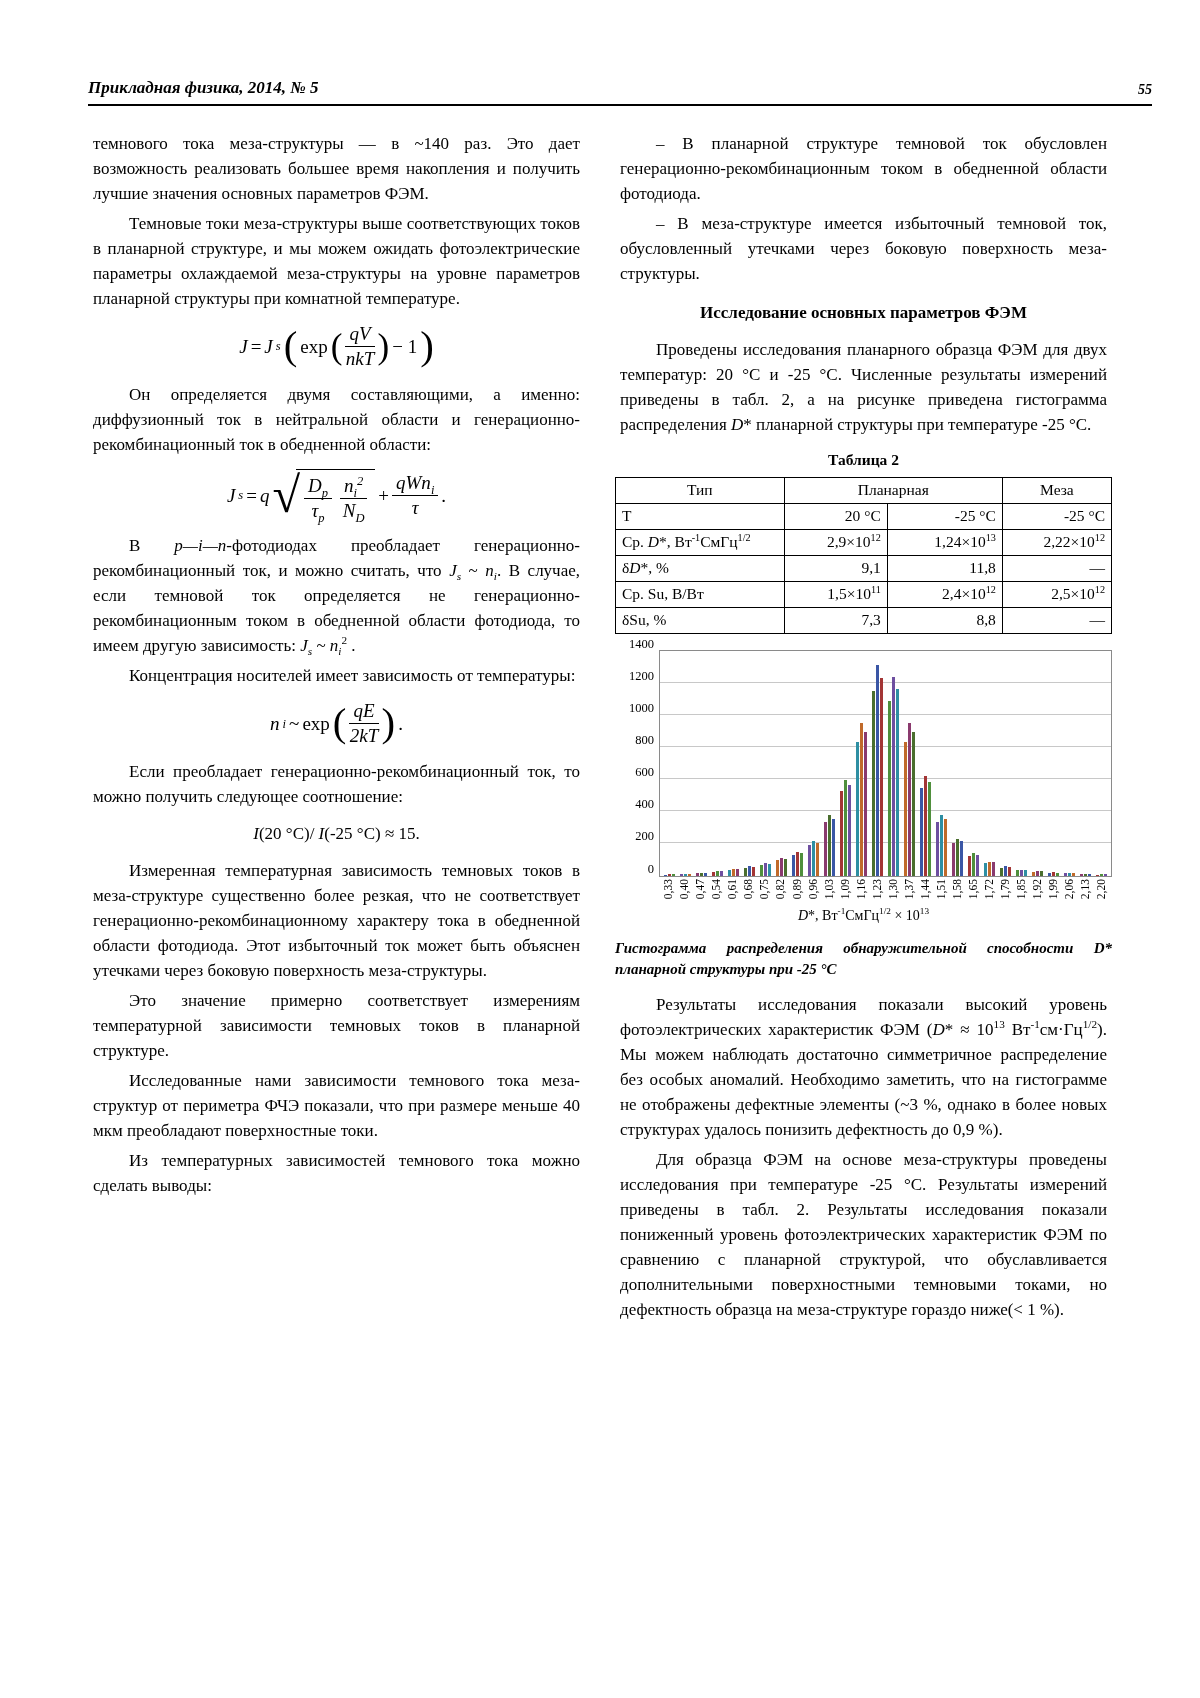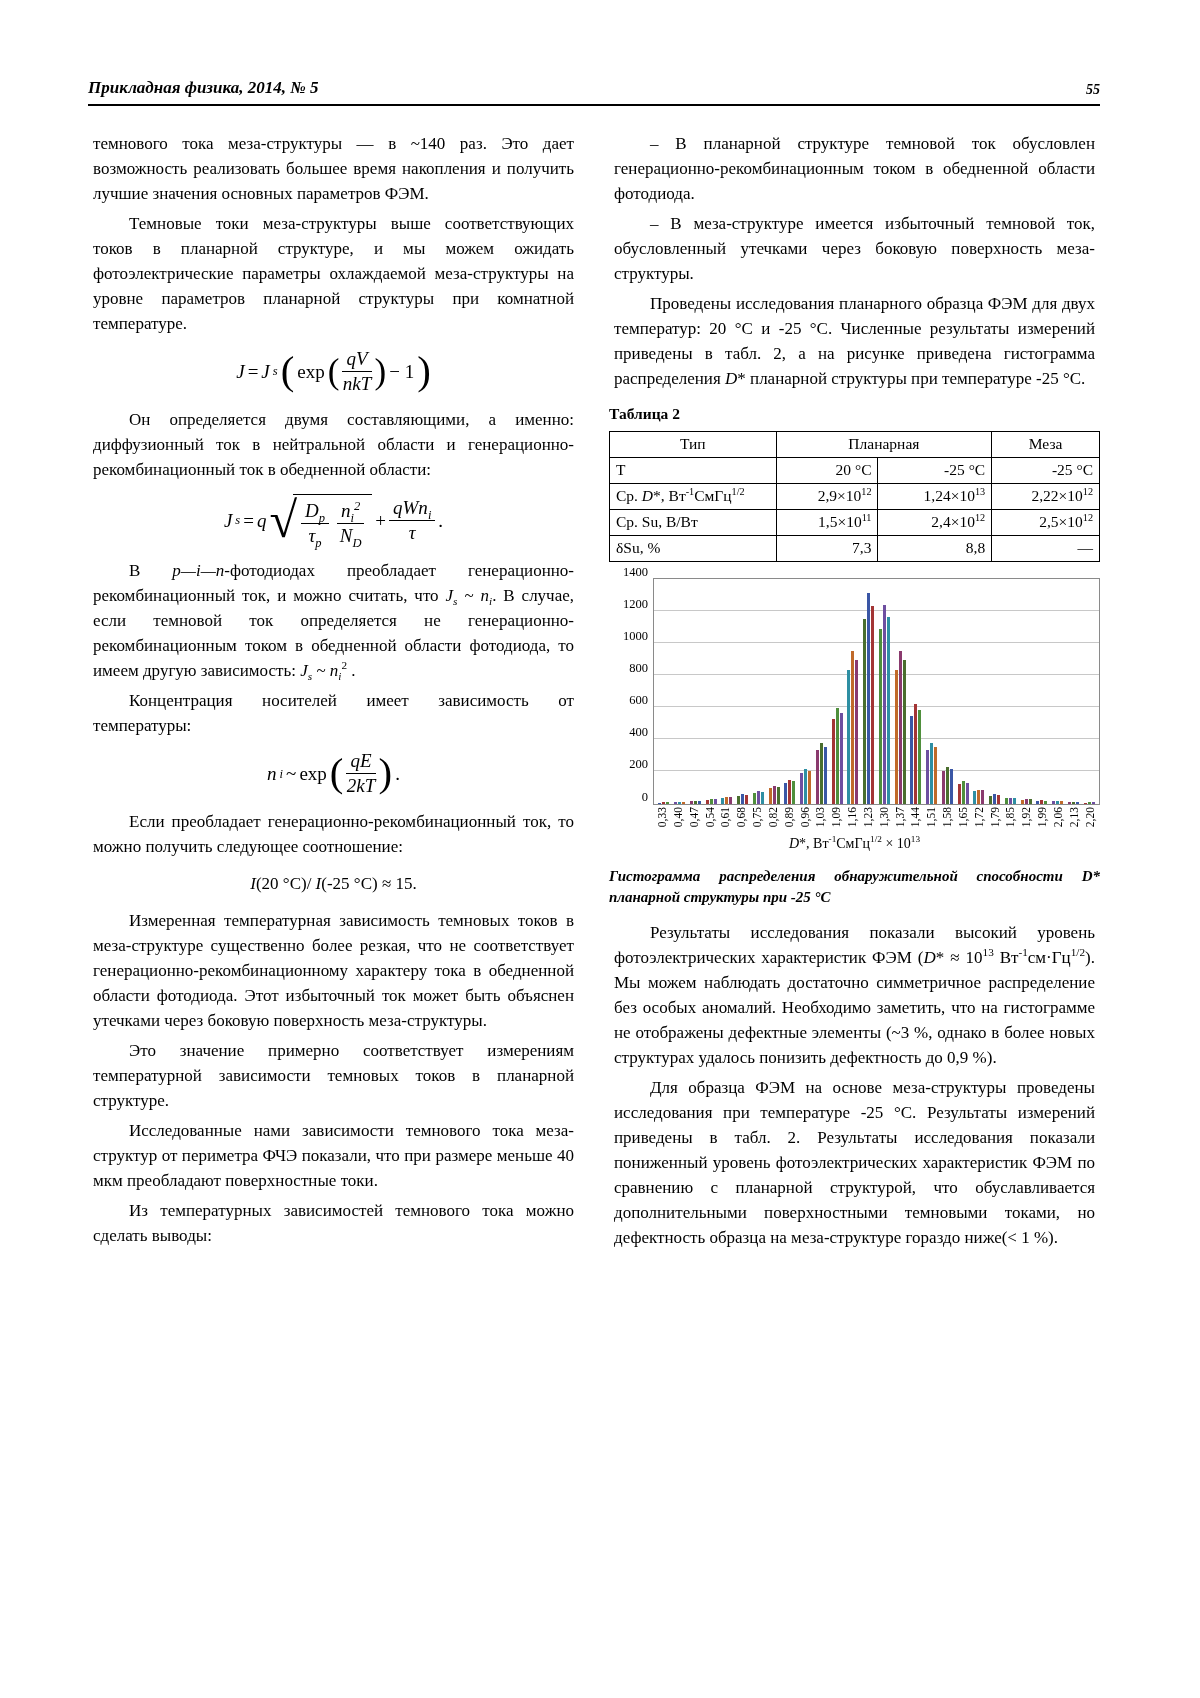--- a/index.html
+++ b/index.html
@@ -1,17 +1,17 @@
 <!DOCTYPE html>
 <html><head>
 <meta charset="utf-8">
 <style>
   html,body{margin:0;padding:0;background:#ffffff;}
   body{width:1200px;height:1698px;overflow:hidden;font-family:"Liberation Serif",serif;color:#000;}
-  .page{padding:78px 100px 0 88px;}
+  .page{padding:78px 48px 0 88px;}
   .hdr{display:flex;justify-content:space-between;align-items:flex-end;border-bottom:2px solid #000;padding-bottom:6px;}
   .hdr .jt{font-style:italic;font-weight:bold;font-size:17px;}
   .hdr .pn{font-style:italic;font-weight:bold;font-size:14px;}
   .cols{display:flex;gap:30px;margin-top:20px;}
   .col{width:497px;text-align:justify;font-size:17px;line-height:25px;}
   p{margin:5px;text-indent:36px;}
   p.noind{text-indent:0;}
   .i{font-style:italic;}
   .bi{font-weight:bold;font-style:italic;}
   sub,sup{font-size:66%;line-height:0;}
@@ -22,21 +22,21 @@
   .bigp{font-style:normal;font-size:215%;font-weight:300;line-height:0.9;}
   .bigp2{font-style:normal;font-size:185%;font-weight:300;line-height:0.9;}
   .frac{display:inline-block;text-align:center;vertical-align:middle;line-height:1.15;}
   .frac .num{display:block;border-bottom:1.2px solid #000;padding:0 4px 1px 4px;}
   .frac .den{display:block;padding-top:1px;}
   .sqrt{display:inline-flex;align-items:center;}
   .sqrt-sym{font-style:normal;font-size:265%;line-height:0.85;margin-right:-4px;}
   .radicand{display:inline-flex;align-items:center;gap:8px;border-top:1.5px solid #000;padding:5px 8px 0 8px;}
   .ctr{text-align:center;text-indent:0;}
   .sect{font-weight:bold;text-align:center;text-indent:0;margin:14px 0 12px 0;}
-  .tbl-label{font-weight:bold;text-align:left;text-indent:0;font-size:15.5px;margin:10px 0 5px 0;}
+  .tbl-label{font-weight:bold;text-align:center;text-indent:0;font-size:15.5px;margin:10px 0 5px 0;}
   table.params{width:100%;border-collapse:collapse;font-size:15.5px;line-height:1.35;}
   table.params td,table.params th{border:1px solid #000;padding:2px 6px;font-weight:normal;}
   table.params th{text-align:center;}
   td.cl{text-align:left;}
   td.cc{text-align:right;}
   
   .chart{margin:16px 0 6px 0;}
   .chart-inner{display:flex;}
   .yaxis{position:relative;width:44px;height:225px;font-size:12.5px;}
   .yaxis span{position:absolute;right:5px;}
@@ -141,20 +141,21 @@
       <p><span>Измеренная температурная зависимость темновых токов в меза-структуре существенно более резкая, что не соответствует генерационно-рекомбинационному характеру тока в обедненной области фотодиода. Этот избыточный ток может быть объяснен утечками через боковую поверхность меза-структуры.</span></p>
       <p><span>Это значение примерно соответствует измерениям температурной зависимости темновых токов в планарной структуре.</span></p>
       <p><span>Исследованные нами зависимости темнового тока меза-структур от периметра ФЧЭ показали, что при размере меньше 40 мкм преобладают поверхностные токи.</span></p>
       <p><span>Из температурных зависимостей темнового тока можно сделать выводы:</span></p>
     </div>
 
     <div class="col">
       <p><span>–  В планарной структуре темновой ток обусловлен генерационно-рекомбинационным током в обедненной области фотодиода.</span></p>
       <p><span>–  В меза-структуре имеется избыточный темновой ток, обусловленный утечками через боковую поверхность меза-структуры.</span></p>
 
+      <div class="sect">Исследование основных параметров ФЭМ</div>
 
       <p><span>Проведены исследования планарного образца ФЭМ для двух температур: 20 °С и -25 °С. Численные результаты измерений приведены в табл. 2, а на рисунке приведена гистограмма распределения </span><span class="i">D</span><span>* планарной структуры при температуре -25 °С.</span></p>
 
       <div class="tbl-label">Таблица 2</div>
 
       <table class="params">
         <thead>
           <tr>
             <th style="width:34%;"><span>Тип</span></th>
             <th colspan="2" style="width:44%;"><span>Планарная</span></th>
@@ -168,20 +169,26 @@
               <td class="cc"><span>-25 °С</span></td>
               <td class="cc"><span>-25 °С</span></td>
             </tr>
             <tr>
               <td class="cl"><span>Ср. </span><span class="i">D</span><span>*, Вт</span><sup>-1</sup><span>СмГц</span><sup>1/2</sup></td>
               <td class="cc"><span>2,9×10</span><sup>12</sup></td>
               <td class="cc"><span>1,24×10</span><sup>13</sup></td>
               <td class="cc"><span>2,22×10</span><sup>12</sup></td>
             </tr>
             <tr>
+              <td class="cl"><span>δ</span><span class="i">D</span><span>*, %</span></td>
+              <td class="cc"><span>9,1</span></td>
+              <td class="cc"><span>11,8</span></td>
+              <td class="cc"><span>—</span></td>
+            </tr>
+            <tr>
               <td class="cl"><span>Ср. Su, В/Вт</span></td>
               <td class="cc"><span>1,5×10</span><sup>11</sup></td>
               <td class="cc"><span>2,4×10</span><sup>12</sup></td>
               <td class="cc"><span>2,5×10</span><sup>12</sup></td>
             </tr>
             <tr>
               <td class="cl"><span>δSu, %</span></td>
               <td class="cc"><span>7,3</span></td>
               <td class="cc"><span>8,8</span></td>
               <td class="cc"><span>—</span></td>

